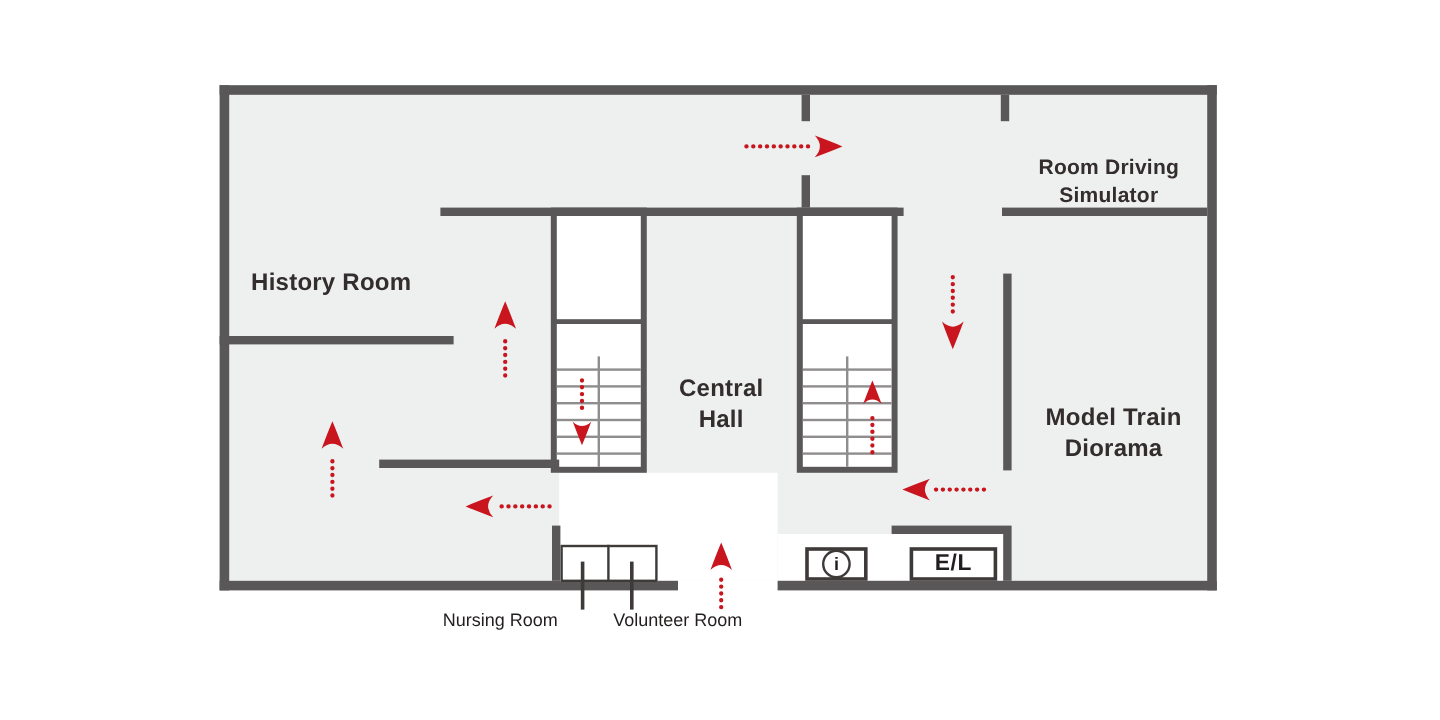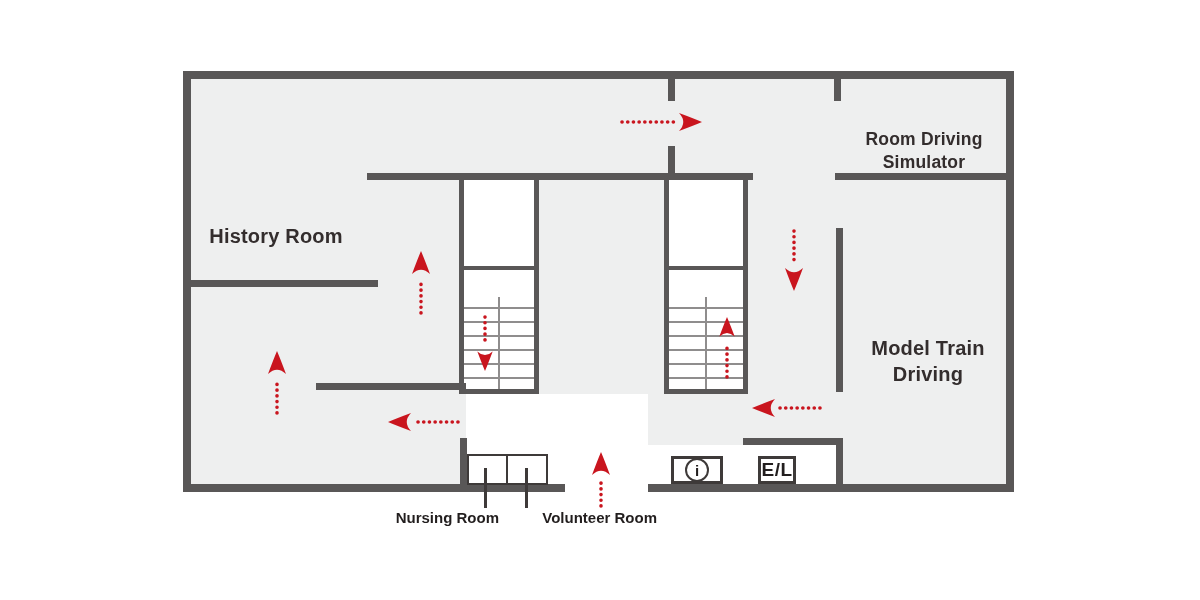--- a/index.html
+++ b/index.html
@@ -16,21 +16,21 @@
           font-family:"Liberation Sans", sans-serif;}
   .abs{position:absolute;}
   .floor{background:var(--floor);z-index:0;}
   .cutout{background:#fff;z-index:1;}
   .wall{background:var(--wall);z-index:4;}
   .stairbox{background:#fff;border:5px solid var(--wall);box-sizing:border-box;z-index:2;}
   .stair-divider{background:var(--wall);z-index:3;}
   .tread{background:var(--stairline);height:2px;z-index:3;}
   .centerline{background:var(--stairline);width:2px;z-index:3;}
   .room-label{color:var(--ink);font-weight:700;text-align:center;z-index:6;line-height:1.32;letter-spacing:.2px;}
-  .small-label{color:var(--ink2);font-weight:700;text-align:right;z-index:6;font-size:15px;}
+  .small-label{color:var(--ink2);font-weight:400;text-align:left;z-index:6;font-size:15px;}
   .facility-box{background:#fff;border:3px solid var(--boxline);box-sizing:border-box;z-index:5;
                 display:flex;align-items:center;justify-content:center;}
   .nv-box{background:#fff;border:2px solid var(--boxline);box-sizing:border-box;z-index:5;}
   .nv-divider{background:var(--boxline);z-index:6;}
   .leader{background:var(--boxline);width:3px;z-index:6;}
   .info-circle{width:24px;height:24px;border:2px solid var(--boxline);border-radius:50%;
                box-sizing:border-box;display:flex;align-items:center;justify-content:center;
                color:var(--ink2);font-weight:700;font-size:15px;line-height:1;}
   .el-text{color:var(--ink2);font-weight:700;font-size:19px;letter-spacing:.5px;}
   svg.routes{position:absolute;left:0;top:0;z-index:7;pointer-events:none;}
@@ -81,35 +81,36 @@
   <div class="abs tread" style="left:669px;top:307px;width:74px;"></div>
   <div class="abs tread" style="left:669px;top:321px;width:74px;"></div>
   <div class="abs tread" style="left:669px;top:335px;width:74px;"></div>
   <div class="abs tread" style="left:669px;top:349px;width:74px;"></div>
   <div class="abs tread" style="left:669px;top:363px;width:74px;"></div>
   <div class="abs tread" style="left:669px;top:377px;width:74px;"></div>
   <div class="abs centerline" style="left:705px;top:297px;height:92px;"></div>
 
   <div class="abs room-label" style="left:166px;top:223px;width:220px;font-size:20px;">History Room</div>
   <div class="abs room-label" style="left:849px;top:128px;width:150px;font-size:17.5px;">Room Driving Simulator</div>
-  <div class="abs room-label" style="left:853px;top:335px;width:150px;font-size:20px;">Model Train Driving</div>
+  <div class="abs room-label" style="left:551px;top:311px;width:100px;font-size:20px;">Central Hall</div>
+  <div class="abs room-label" style="left:853px;top:335px;width:150px;font-size:20px;">Model Train Diorama</div>
 
   <div class="abs nv-box" style="left:467px;top:454px;width:81px;height:31px;"></div>
   <div class="abs nv-divider" style="left:506px;top:454px;width:2px;height:31px;"></div>
   <div class="abs leader" style="left:484px;top:468px;height:40px;"></div>
   <div class="abs leader" style="left:525px;top:468px;height:40px;"></div>
   <div class="abs small-label" style="left:369px;top:509px;width:130px;">Nursing Room</div>
   <div class="abs small-label" style="left:511px;top:509px;width:146px;">Volunteer Room</div>
 
   <div class="abs facility-box" style="left:671px;top:456px;width:52px;height:28px;">
     <div class="info-circle">
       <span>i</span>
     </div>
   </div>
-  <div class="abs facility-box" style="left:758px;top:456px;width:38px;height:28px;">
+  <div class="abs facility-box" style="left:758px;top:456px;width:73px;height:28px;">
     <span class="el-text">E/L</span>
   </div>
 
   <svg class="routes" width="1200" height="600" viewBox="0 0 1200 600">
 
     <g>
       <path class="dots" d="M622,122 H674"></path>
       <g transform="translate(702,122)">
           <path class="head" d="M-23,-9 Q-9,-3.8 0,0 Q-9,3.8 -23,9 Q-14.5,0 -23,-9 Z"></path>
         </g>

